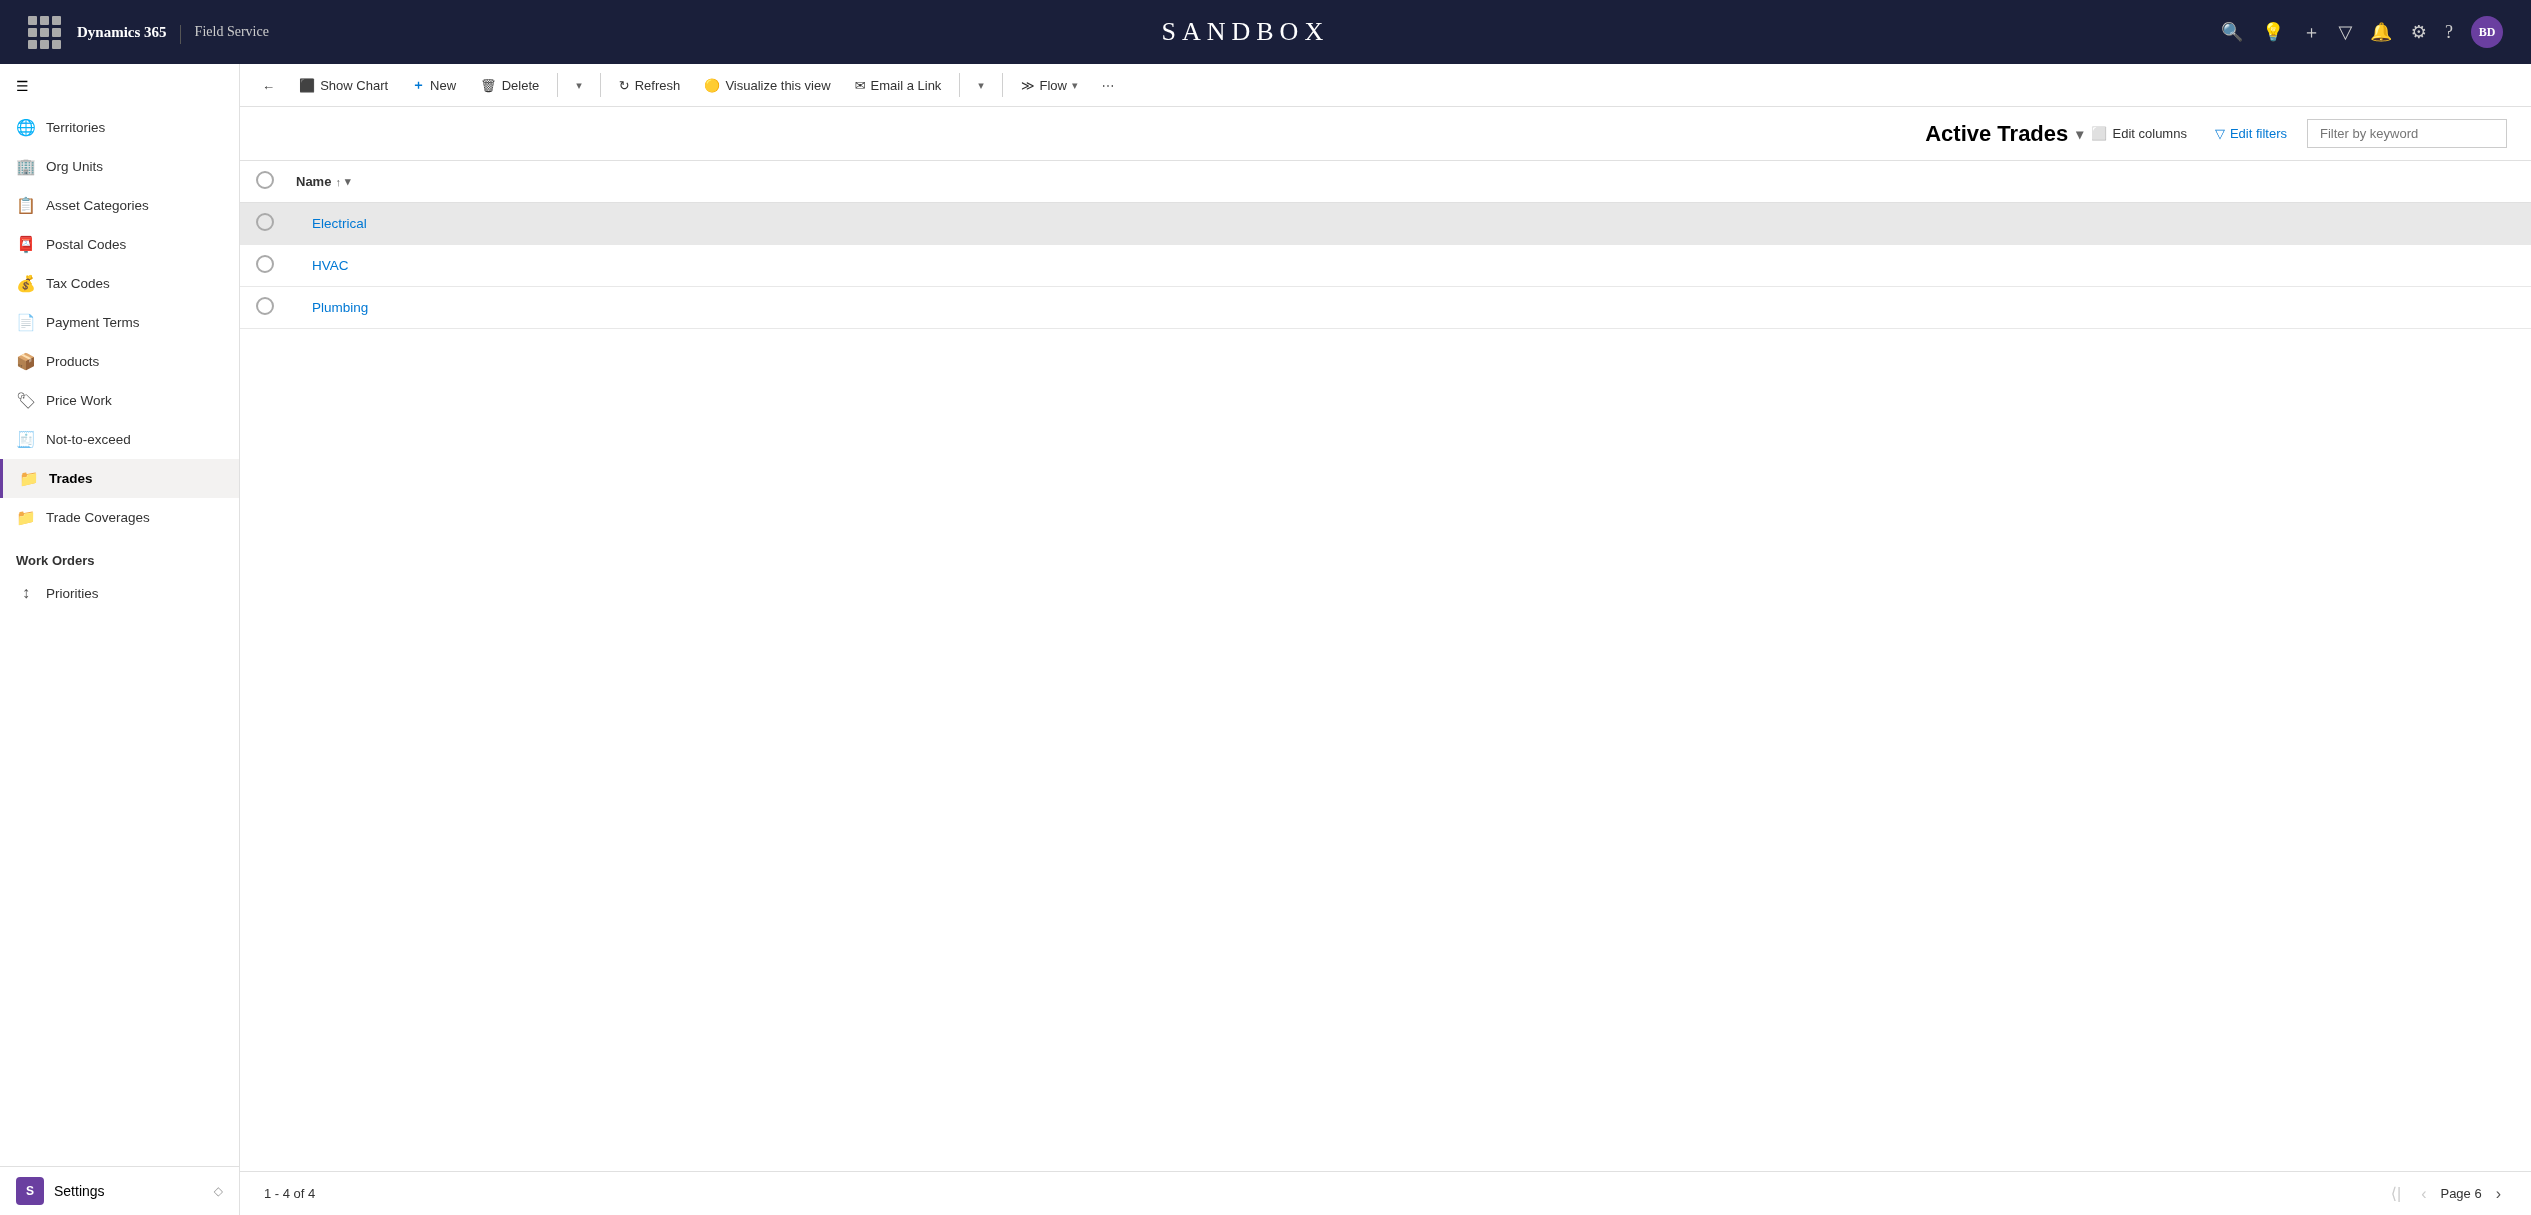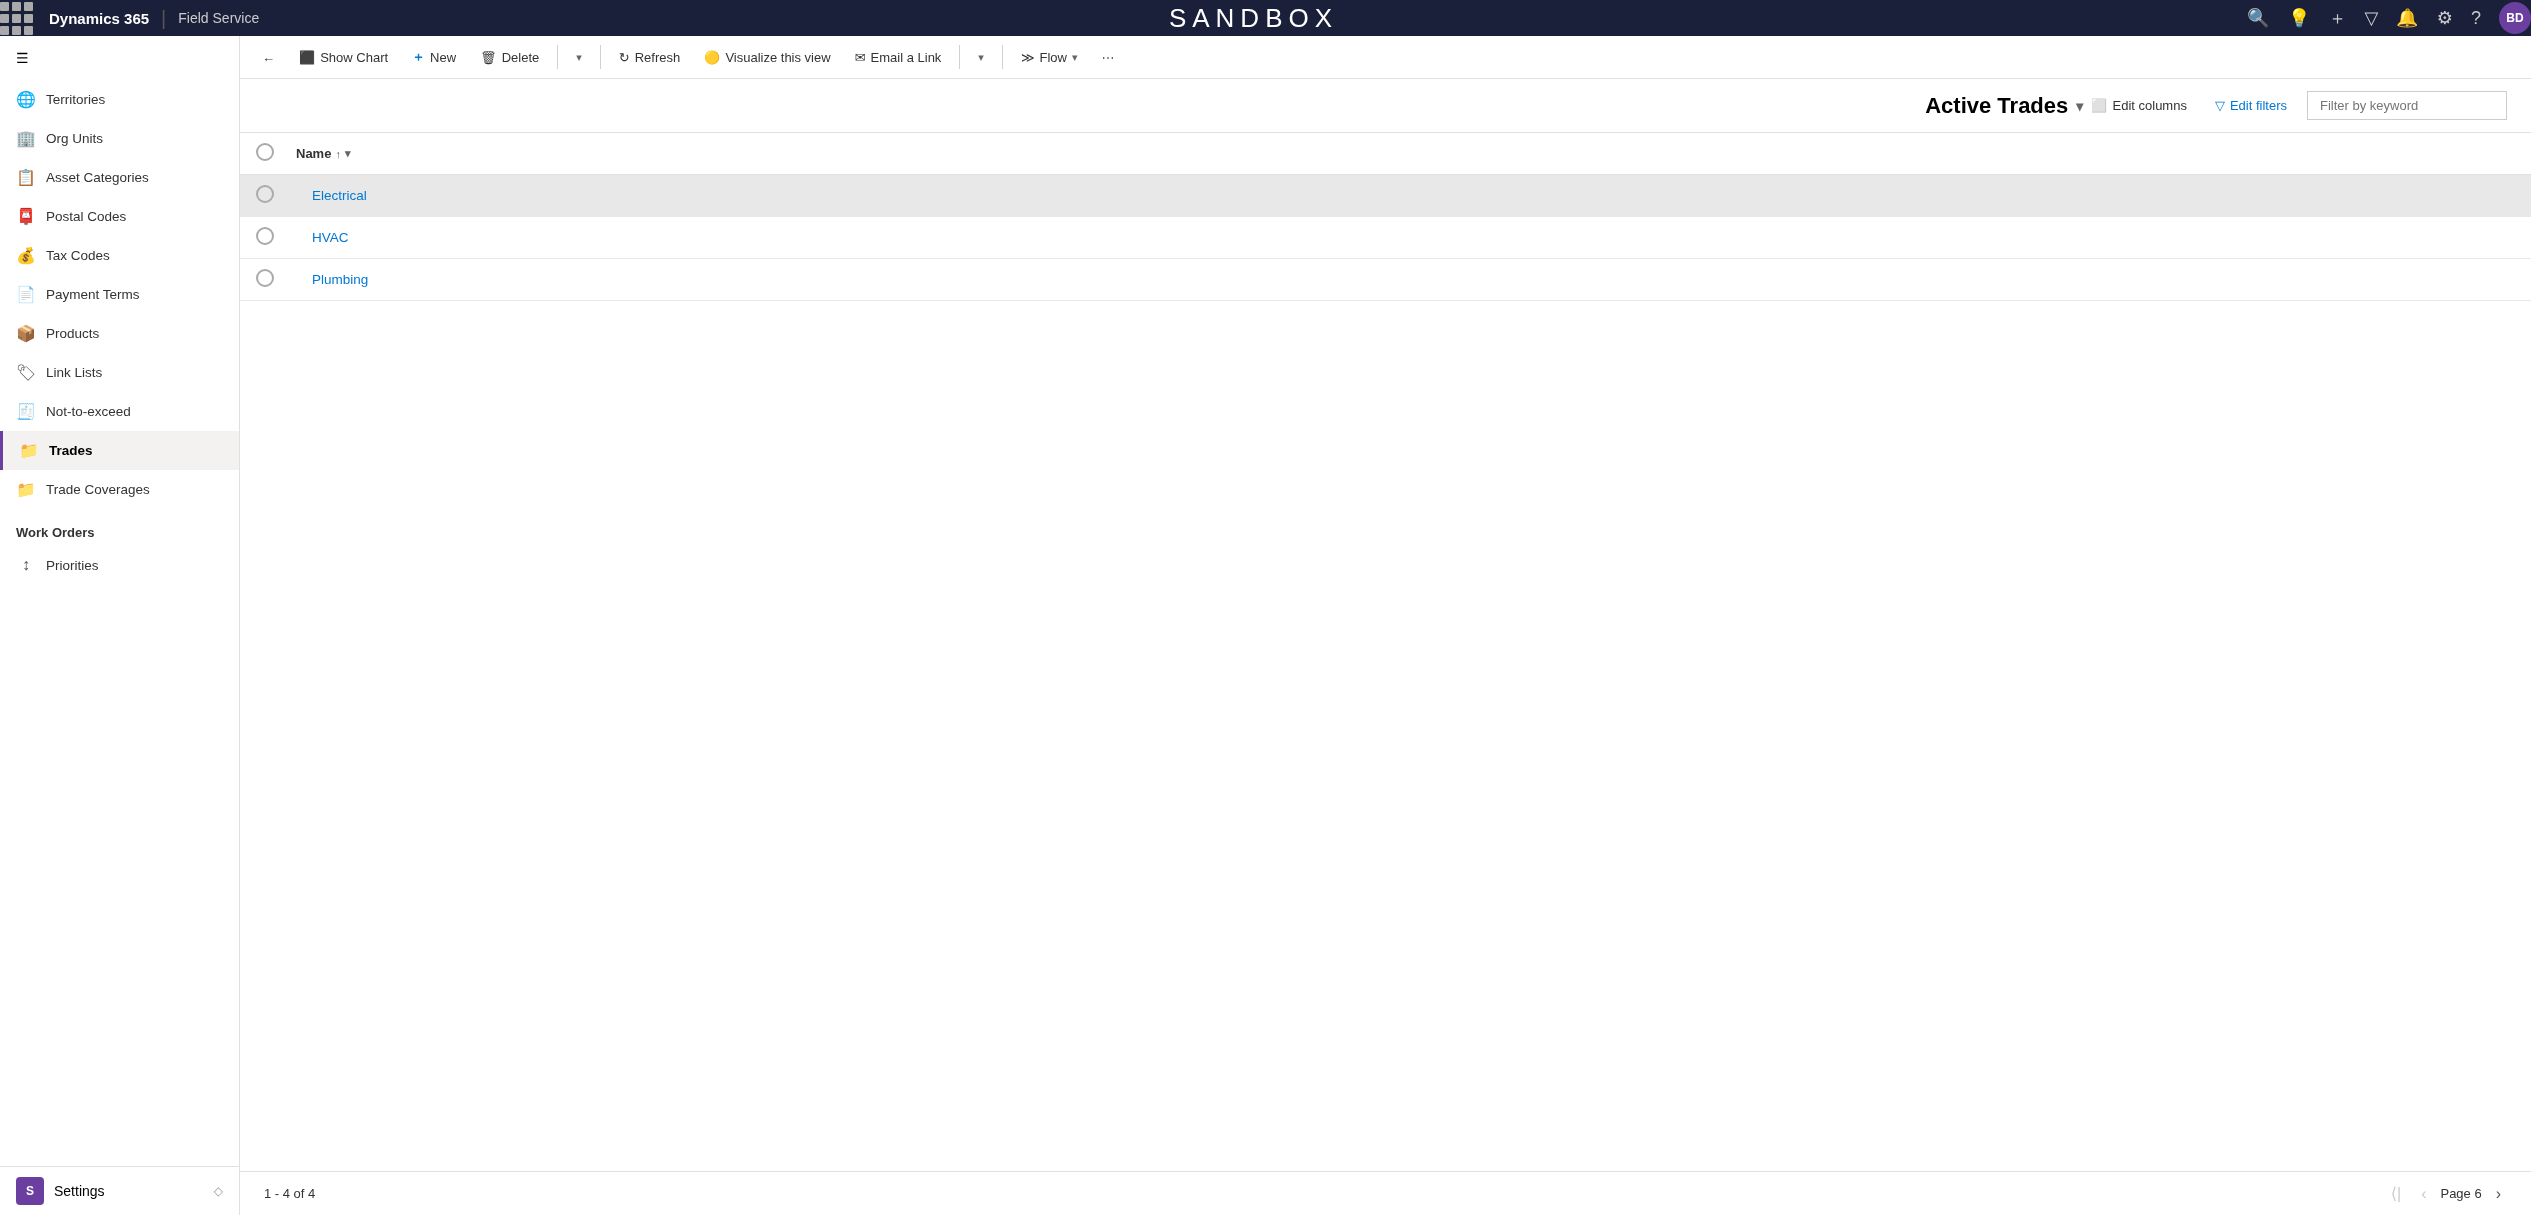--- a/index.html
+++ b/index.html
@@ -4,24 +4,25 @@
   <style>
     * { box-sizing: border-box; margin: 0; padding: 0; }
     body { font-family: 'Segoe UI', sans-serif; font-size: 14px; display: flex; flex-direction: column; height: 100vh; overflow: hidden; background: #fff; }
 
     
     .top-nav {
       background: #1a1f3a;
       color: #fff;
       display: flex;
       align-items: center;
-      height: 36px;
-      padding: 0 0;
+      height: 64px;
+      padding: 0 28px;
       flex-shrink: 0;
       gap: 8px;
+      font-family: Liberation Serif, serif;
     }
     .top-nav-grid { display: grid; grid-template-columns: 9px 9px 9px; grid-template-rows: 9px 9px 9px; gap: 3px; cursor: pointer; }
     .top-nav-grid span { width: 9px; height: 9px; background: #aaa; border-radius: 1px; display: block; }
     .top-nav-brand { color: #fff; font-weight: 700; font-size: 15px; margin-left: 8px; white-space: nowrap; }
     .top-nav-divider { color: #555; font-size: 20px; margin: 0 4px; }
     .top-nav-module { color: #ccc; font-size: 14px; }
     .top-nav-title { flex: 1; text-align: center; font-size: 26px; letter-spacing: 6px; font-weight: 300; color: #fff; }
     .top-nav-icons { display: flex; align-items: center; gap: 18px; }
     .top-nav-icon { color: #ccc; font-size: 18px; cursor: pointer; }
     .top-nav-avatar { width: 32px; height: 32px; border-radius: 50%; background: #6a3fa0; color: #fff; display: flex; align-items: center; justify-content: center; font-size: 12px; font-weight: 600; cursor: pointer; }
@@ -172,21 +173,21 @@
     <div class="sidebar-item">
       <span class="icon">📄</span>
       <span>Payment Terms</span>
     </div>
     <div class="sidebar-item">
       <span class="icon">📦</span>
       <span>Products</span>
     </div>
     <div class="sidebar-item">
       <span class="icon">🏷</span>
-      <span>Link Lists</span>
+      <span>Price Work</span>
     </div>
     <div class="sidebar-item">
       <span class="icon">🧾</span>
       <span>Not-to-exceed</span>
     </div>
     <div class="sidebar-item active">
       <span class="icon">📁</span>
       <span>Trades</span>
     </div>
     <div class="sidebar-item">

